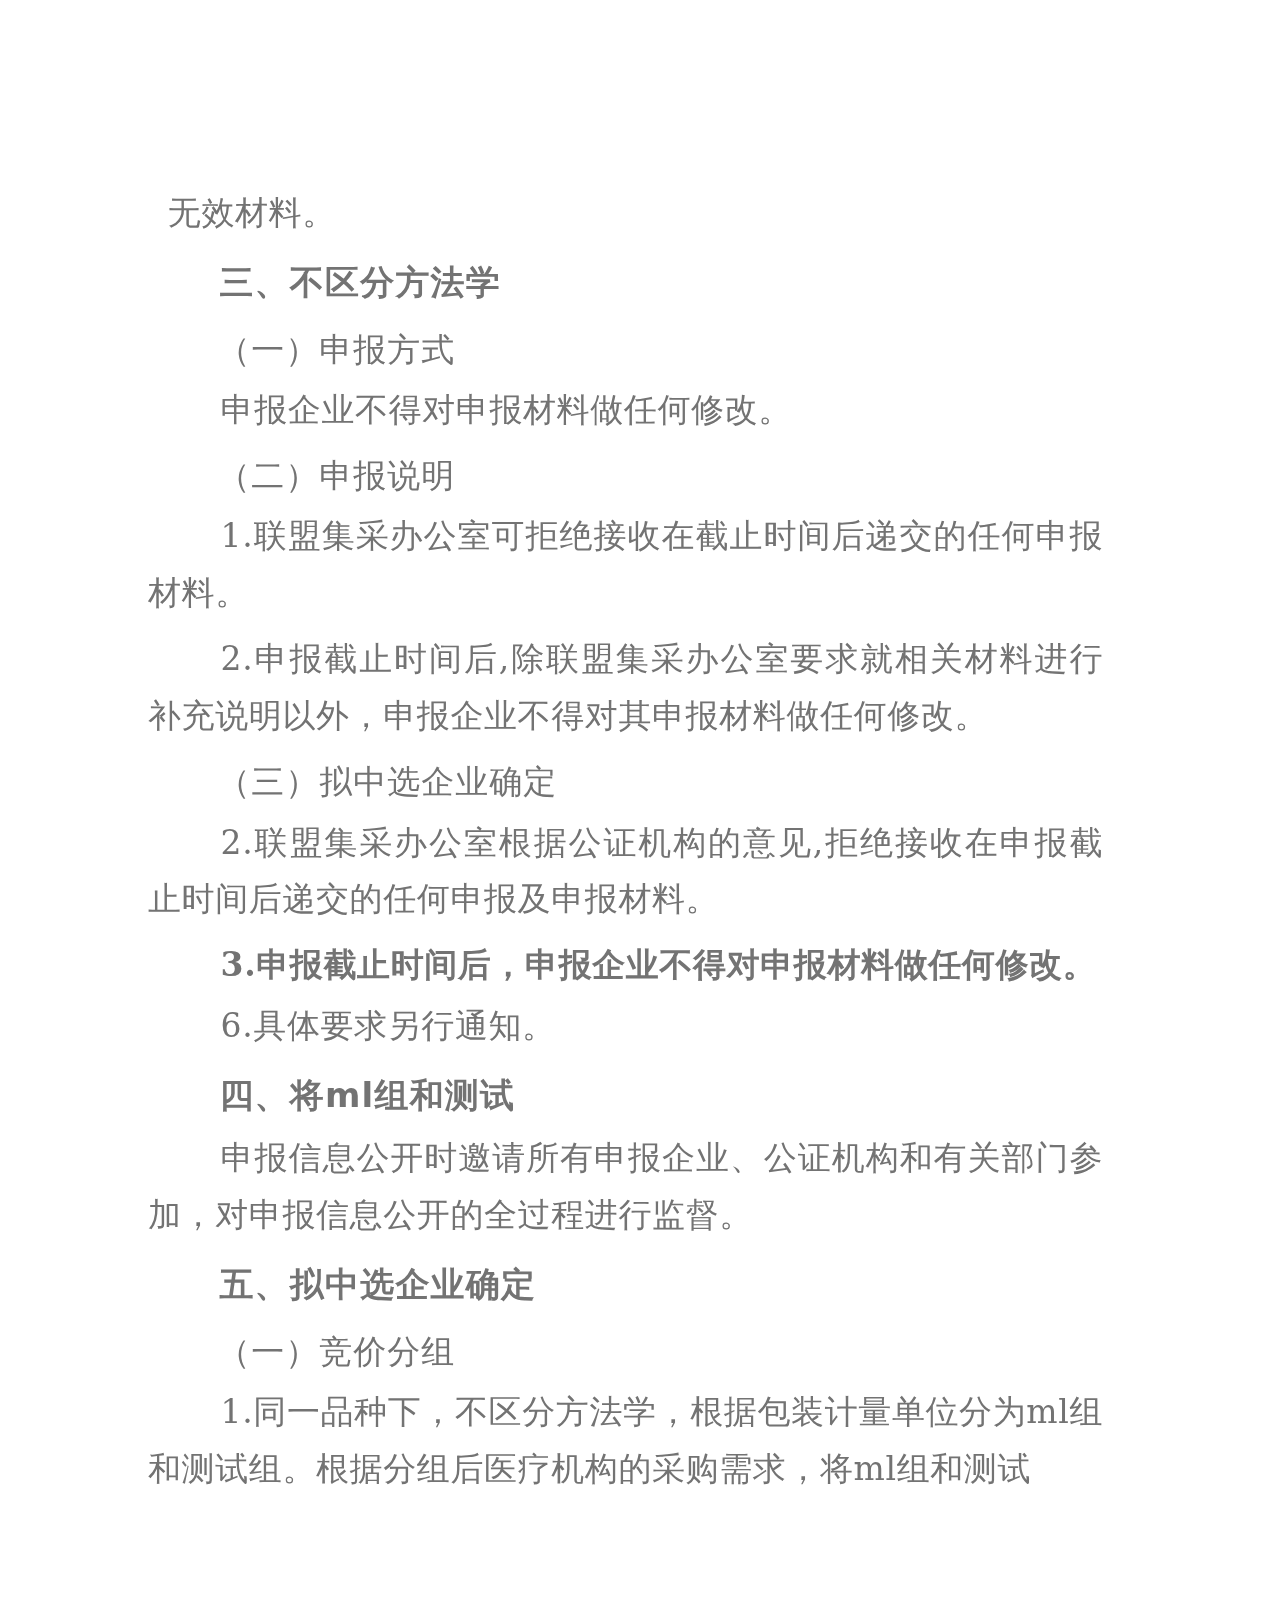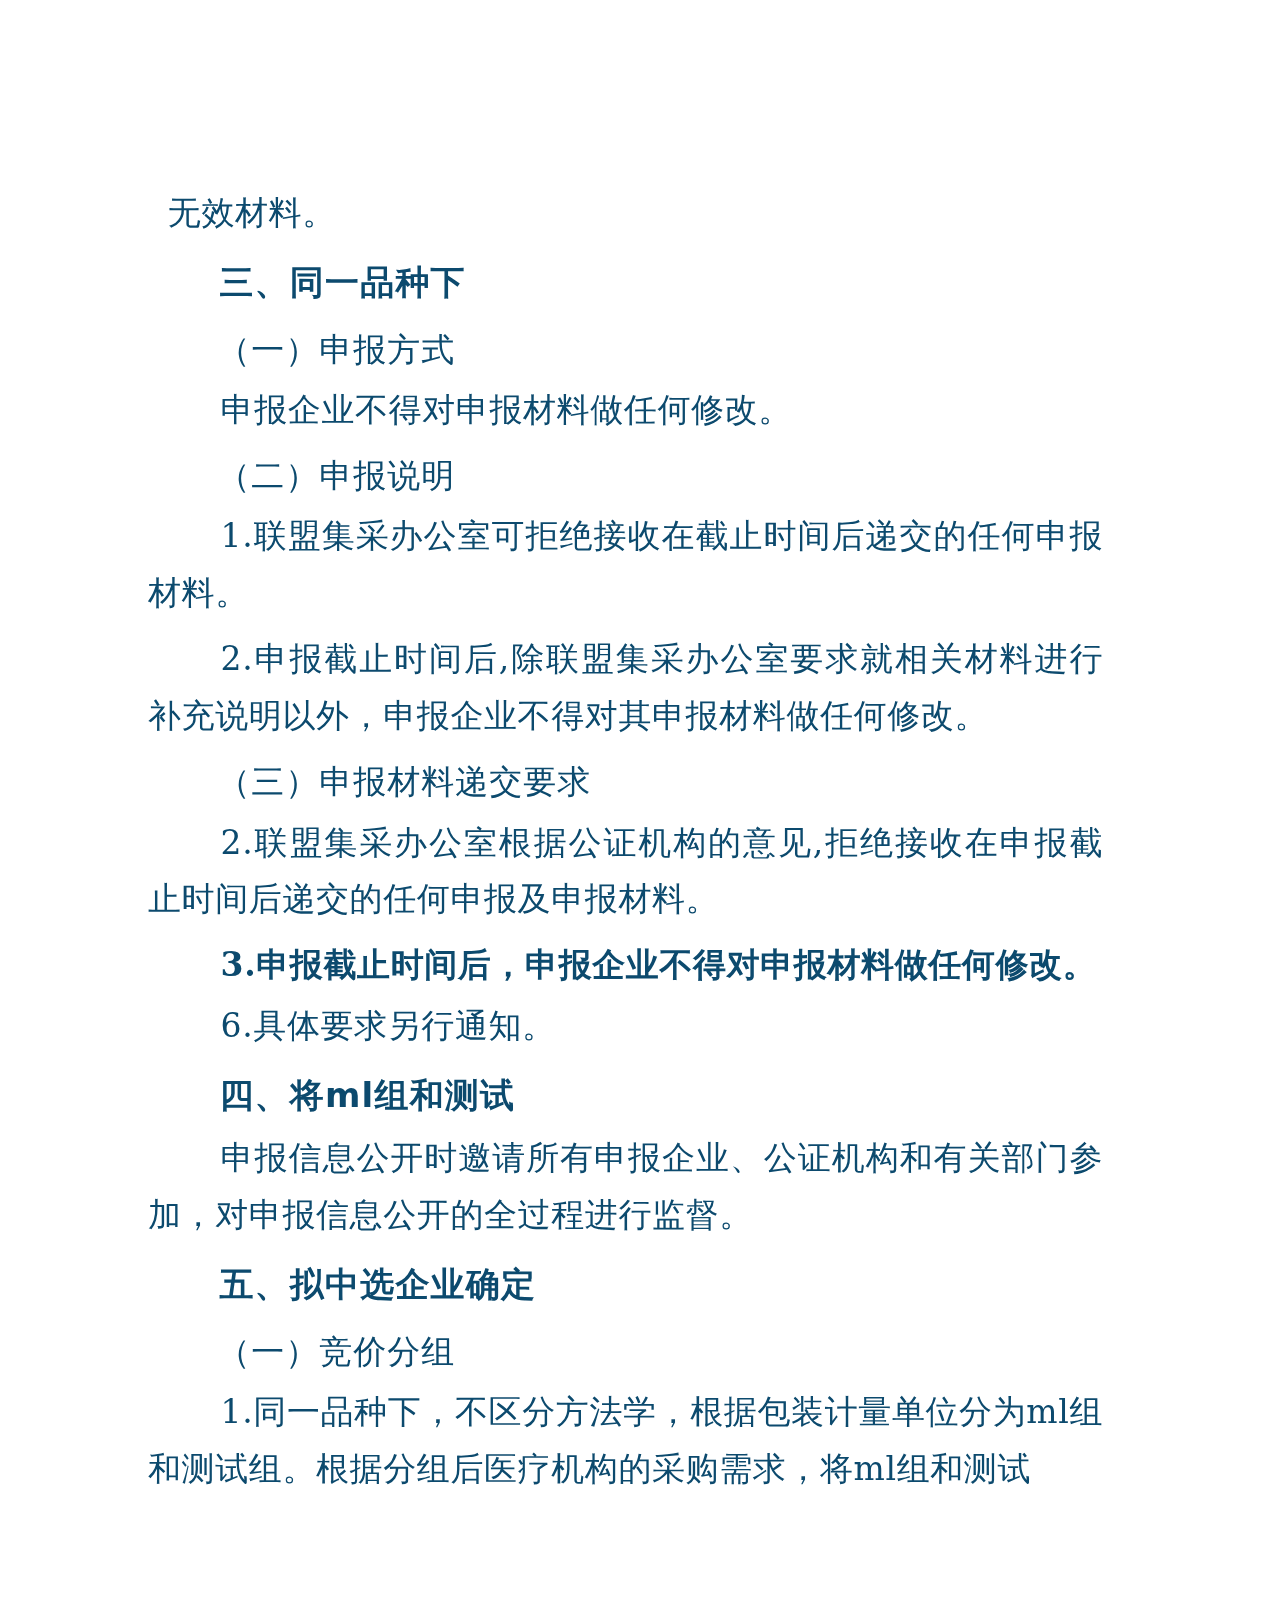--- a/index.html
+++ b/index.html
@@ -7,21 +7,21 @@
     padding: 0;
     background: #ffffff;
   }
   .page {
     position: relative;
     width: 1280px;
     height: 1521px;
     background: #ffffff;
     overflow: hidden;
     font-family: "DejaVu Serif", "Liberation Serif", serif;
-    color: #0c4a6e;
+    color: #737373;
   }
   .doc-body {
     position: absolute;
     left: 148px;
     top: 185px;
     width: 955px;
   }
   .para {
     font-size: 33px;
     line-height: 1.72;
@@ -64,33 +64,33 @@
   }
 </style>
 </head>
 <body>
 
 <div class="page">
   <div class="doc-body">
 
     <p class="first-line">无效材料。</p>
 
-    <p class="heading">三、同一品种下</p>
+    <p class="heading">三、不区分方法学</p>
 
     <p class="subheading">（一）申报方式</p>
 
     <p class="para indent">申报企业不得对申报材料做任何修改。</p>
 
     <p class="subheading">（二）申报说明</p>
 
     <p class="para indent">1.联盟集采办公室可拒绝接收在截止时间后递交的任何申报材料。</p>
 
     <p class="para indent">2.申报截止时间后,除联盟集采办公室要求就相关材料进行补充说明以外，申报企业不得对其申报材料做任何修改。</p>
 
-    <p class="subheading">（三）申报材料递交要求</p>
+    <p class="subheading">（三）拟中选企业确定</p>
 
 
     <p class="para indent">2.联盟集采办公室根据公证机构的意见,拒绝接收在申报截止时间后递交的任何申报及申报材料。</p>
 
     <p class="para indent tight">3.申报截止时间后，申报企业不得对申报材料做任何修改。</p>
 
     <p class="para indent">6.具体要求另行通知。</p>
 
     <p class="heading">四、将ml组和测试</p>
 

